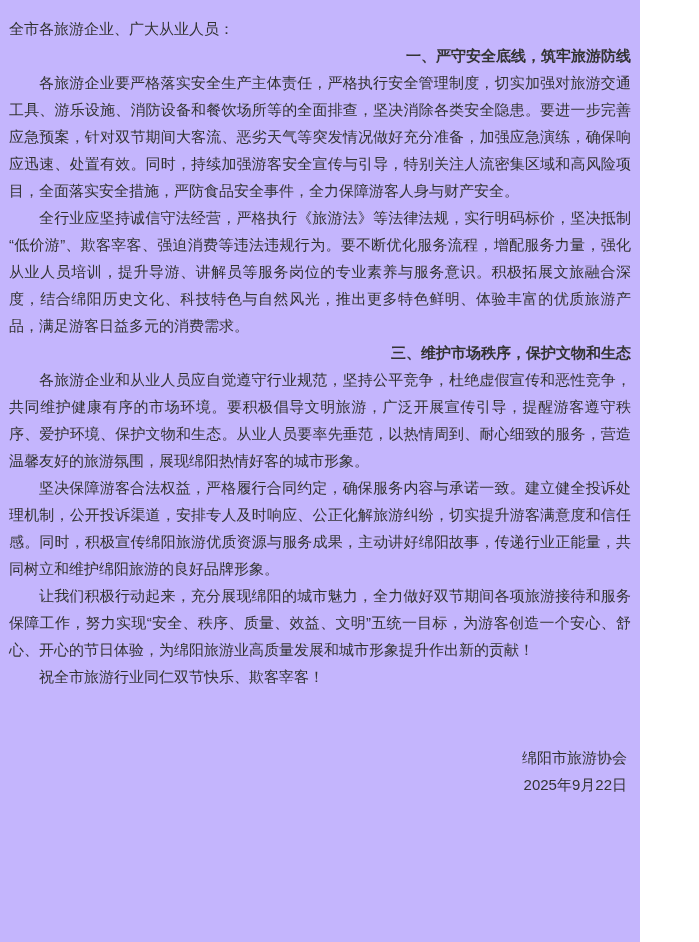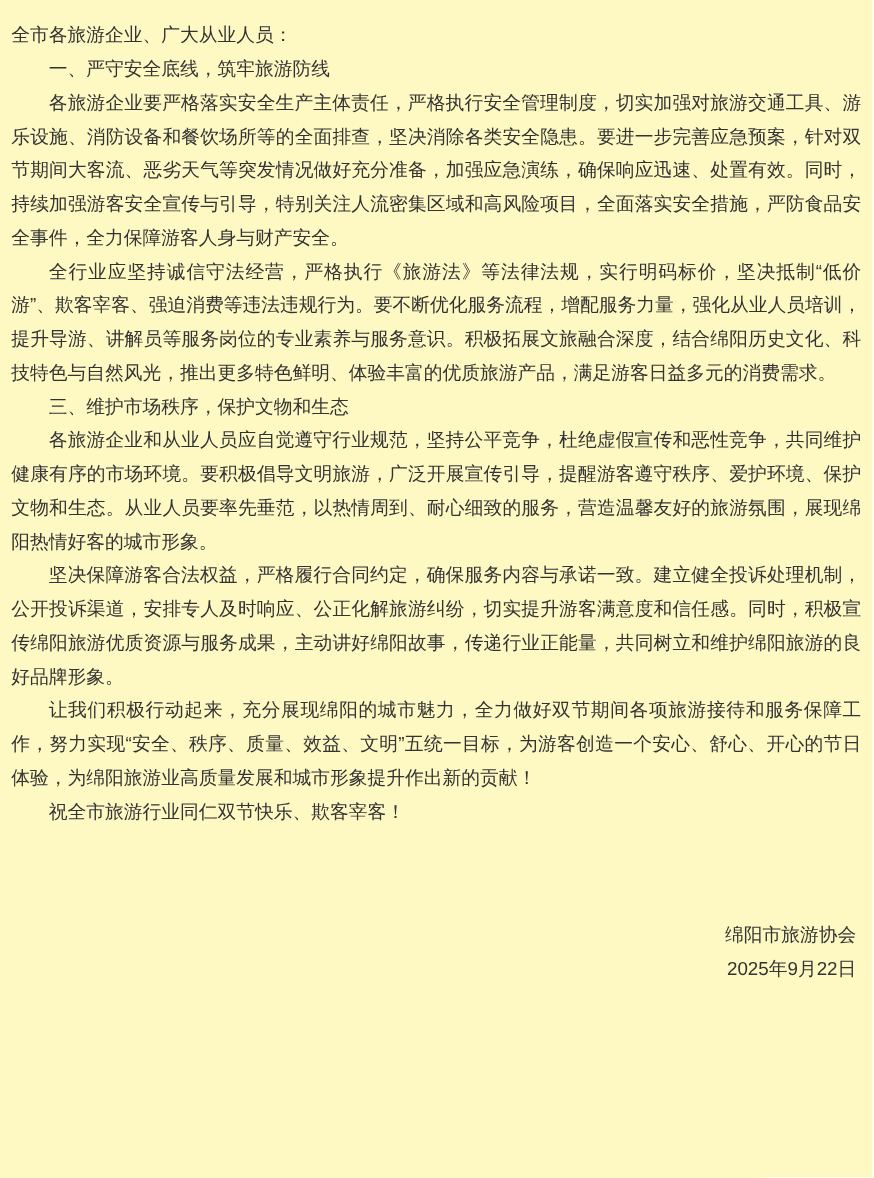--- a/index.html
+++ b/index.html
@@ -1,47 +1,47 @@
 <!DOCTYPE html>
 <html lang="zh"><head>
 <meta charset="utf-8">
 <style>
   html, body {
     margin: 0;
     padding: 0;
     background: #ffffff;
   }
   .page {
-    width: 698px;
+    width: 640px;
     min-height: 942px;
     box-sizing: border-box;
-    background: #fef9c3;
+    background: #c4b5fd;
     padding: 15px 9px 30px 9px;
     font-family: "Liberation Sans", sans-serif;
     font-size: 15px;
     line-height: 27px;
     color: #333333;
     text-align: justify;
     letter-spacing: 0;
   }
   .page p {
     margin: 0;
   }
   .indent {
     text-indent: 2em;
   }
   .section-heading {
     font-size: 15px;
-    font-weight: normal;
+    font-weight: bold;
     margin: 5px 0 0 0;
     text-indent: 2em;
-    text-align: left;
+    text-align: right;
   }
   .signature-block {
-    margin-top: 72px;
+    margin-top: 54px;
     text-align: right;
     padding-right: 4px;
   }
 </style>
 </head>
 <body>
 
 <div class="page">
 
   <p>全市各旅游企业、广大从业人员：</p>

